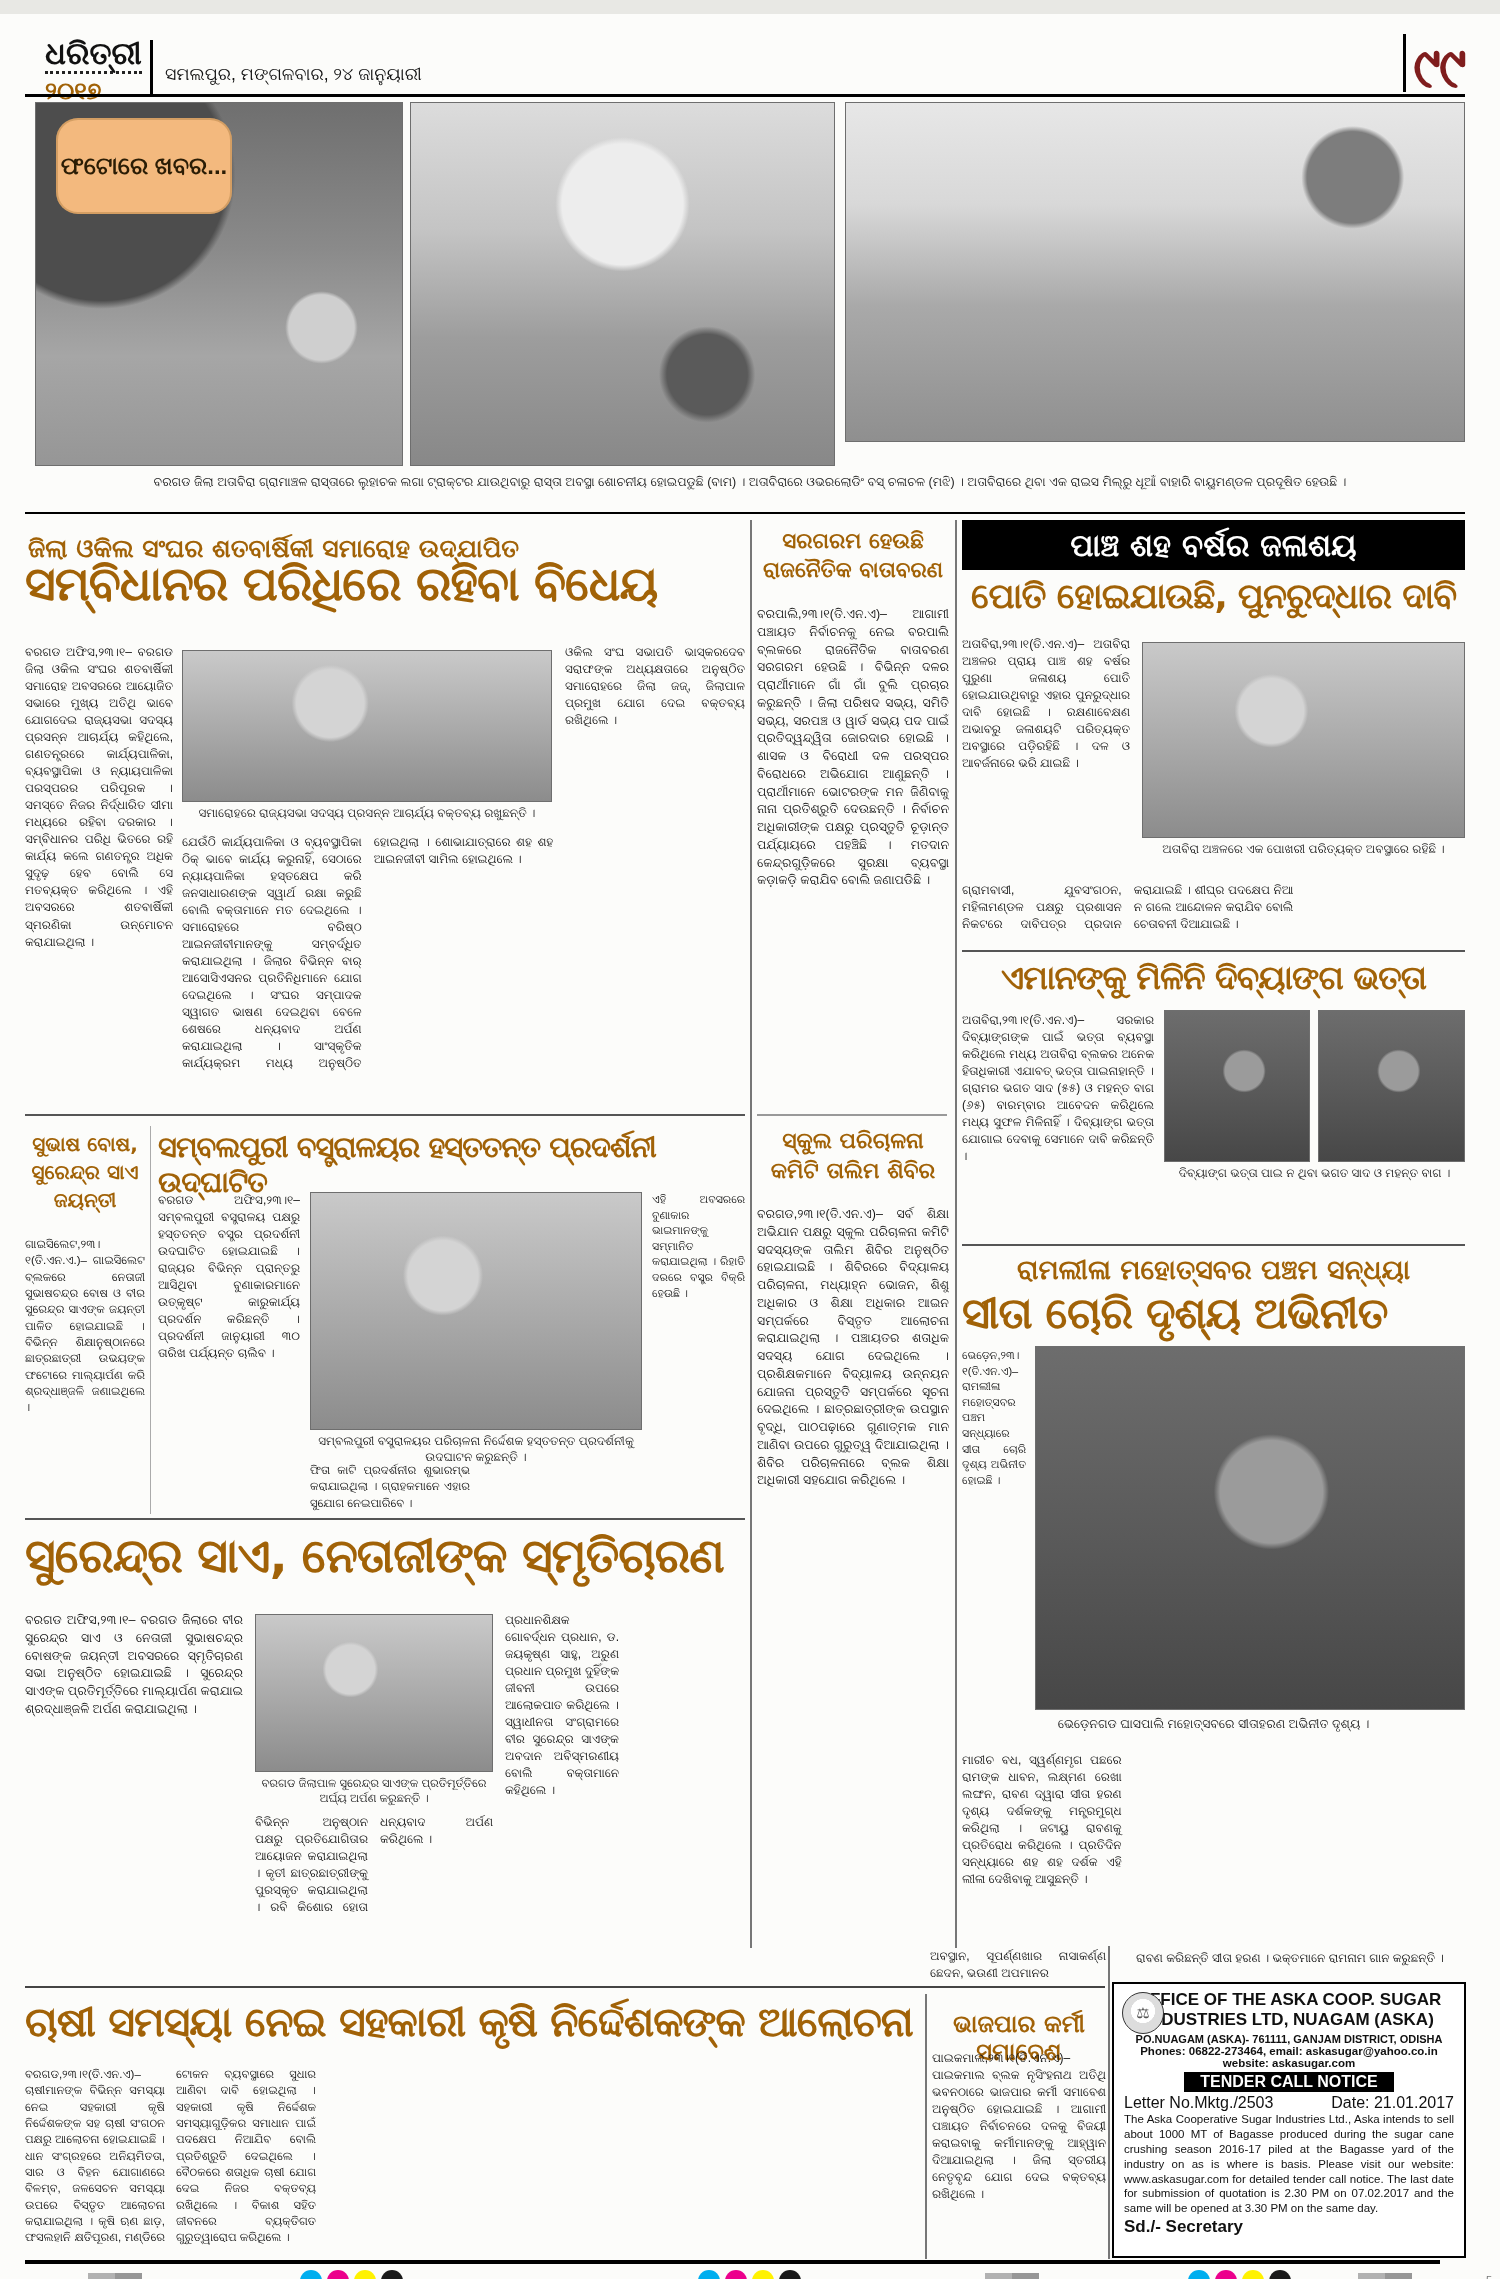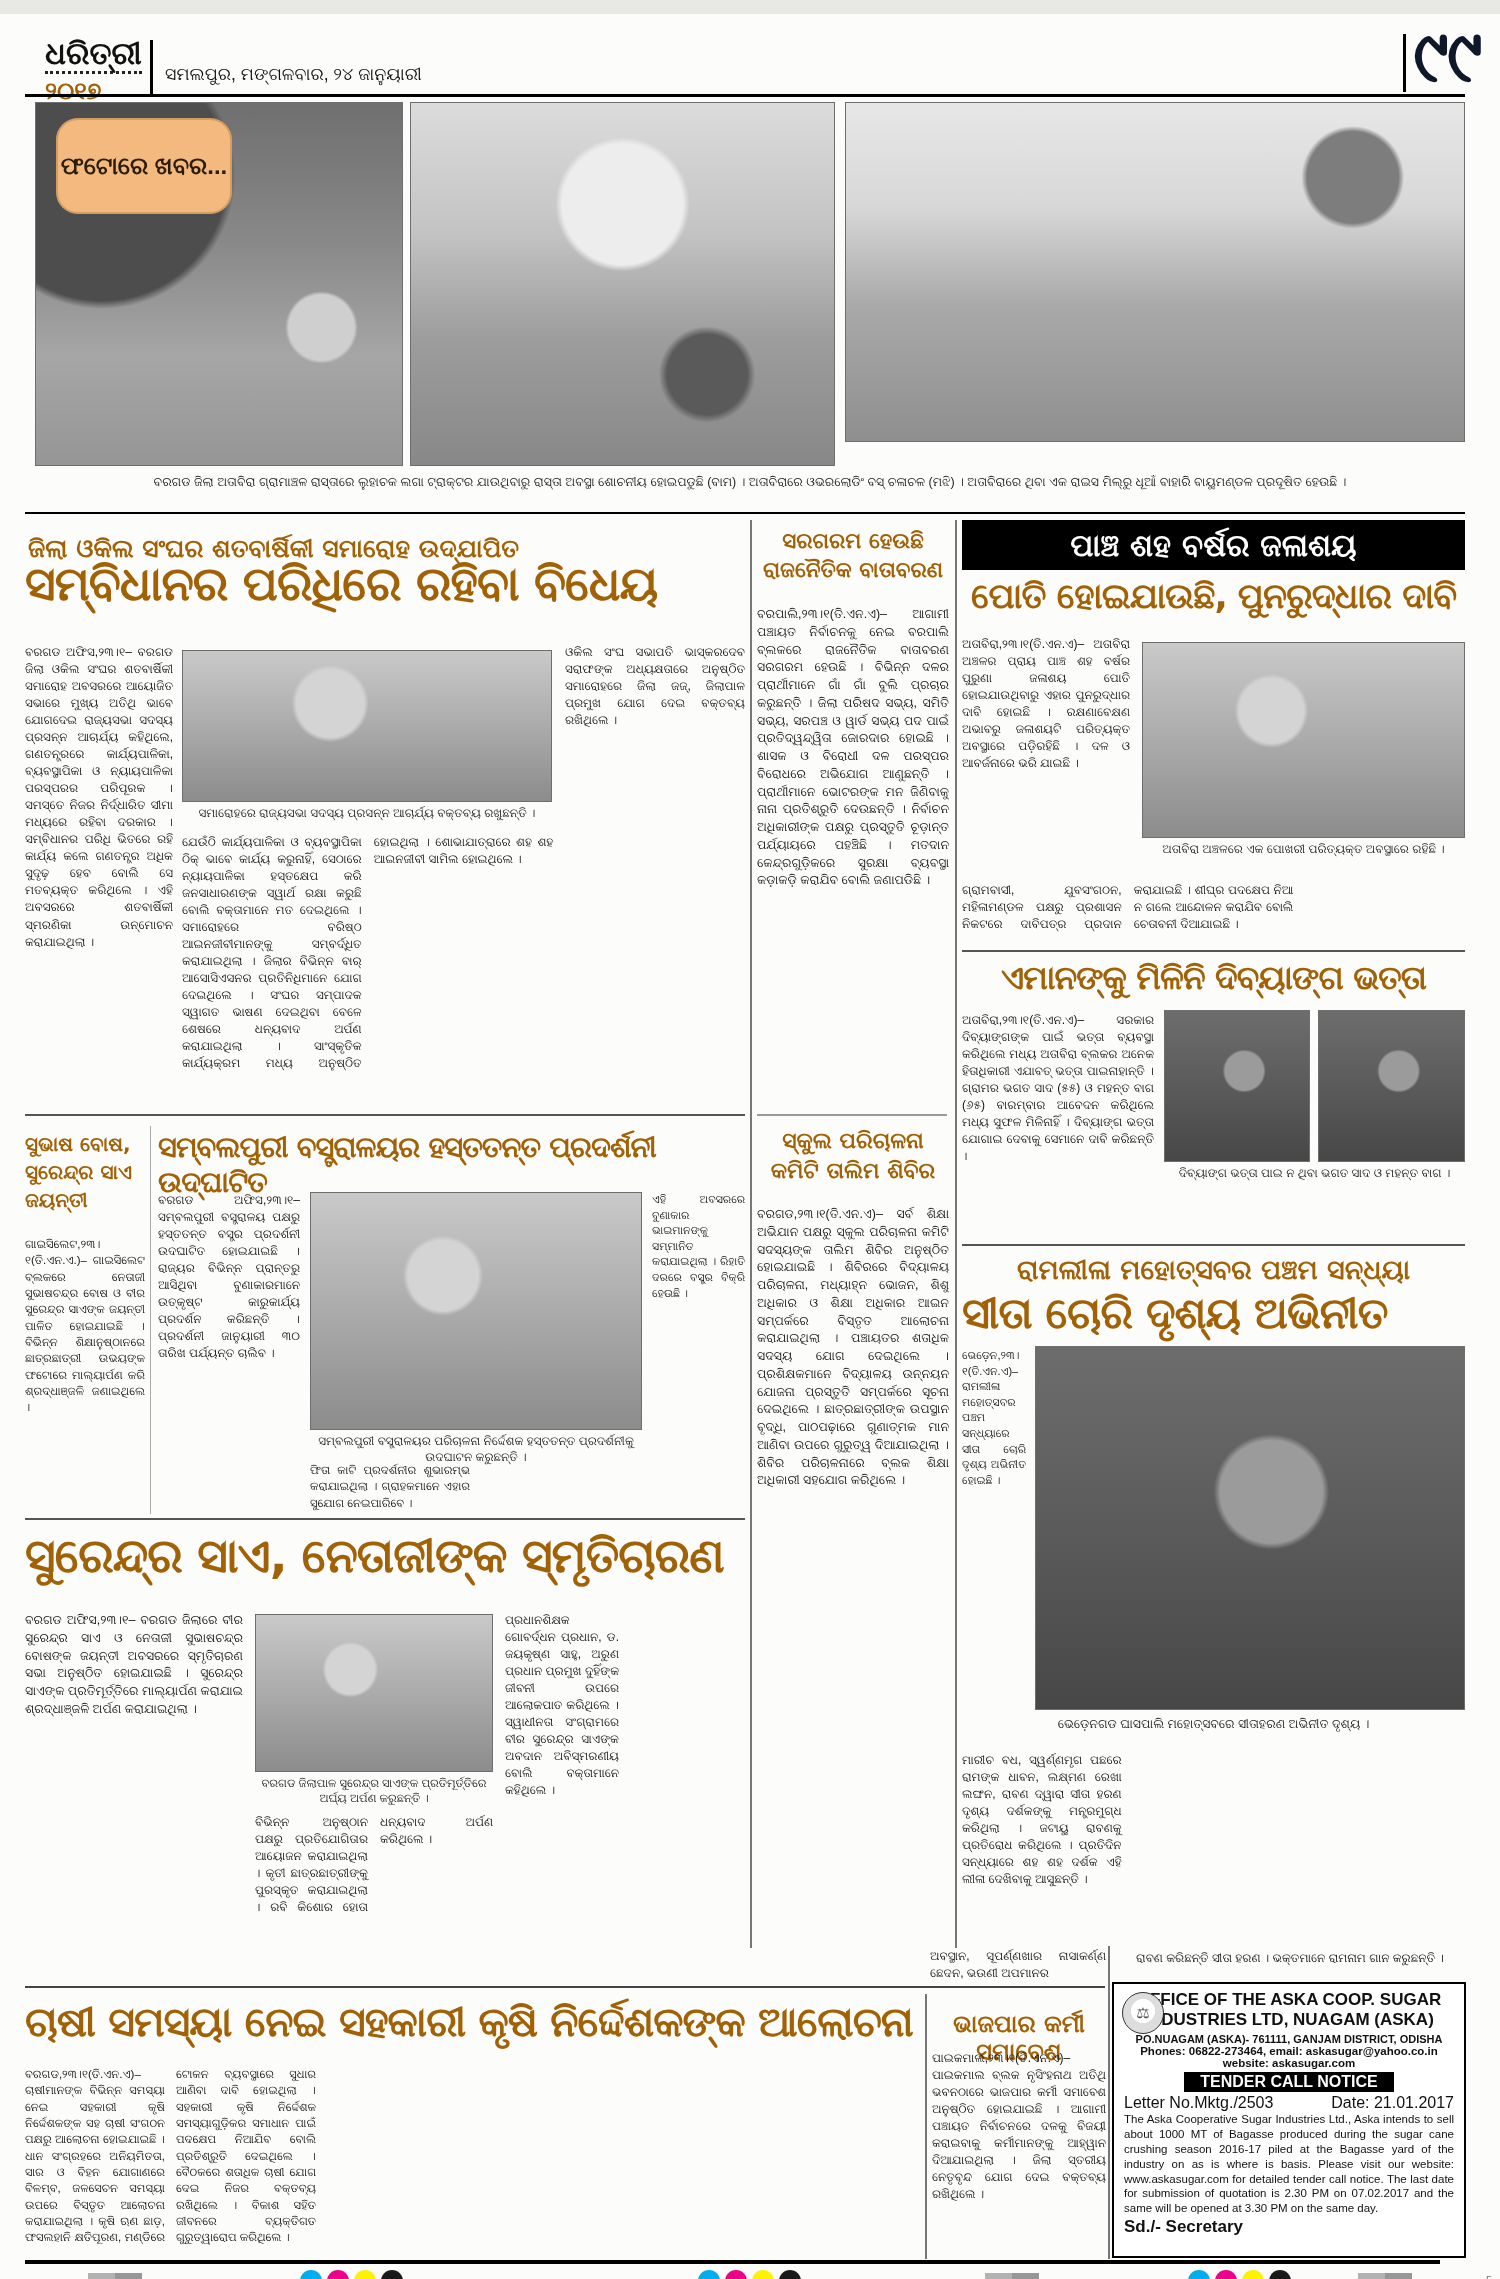--- a/index.html
+++ b/index.html
@@ -46,21 +46,21 @@
 
 <div class="page">
 
   <div class="abs" style="left:45px;top:24px;">
     <div class="masthead-logo">ଧରିତ୍ରୀ</div>
     <div class="hl" style="font-size:24px;margin-top:3px;">୨୦୧୭</div>
   </div>
   <div class="abs" style="left:150px;top:26px;width:3px;height:56px;background:#000;"></div>
   <div class="abs" style="left:165px;top:50px;font-size:17.5px;">ସମଲପୁର, ମଙ୍ଗଳବାର, ୨୪ ଜାନୁୟାରୀ</div>
   <div class="abs" style="left:1403px;top:20px;width:3px;height:58px;background:#000;"></div>
-  <div class="abs hl" style="left:1413px;top:0;font-size:72px;color:#0f172a;letter-spacing:-2px;">୯୯</div>
+  <div class="abs hl" style="left:1413px;top:21px;font-size:56px;color:#7f1d1d;letter-spacing:-2px;">୯୯</div>
   <div class="abs hr" style="left:25px;top:80px;width:1440px;height:2.5px;"></div>
 
   <div class="abs photo ph-tractor" style="left:35px;top:88px;width:368px;height:364px;"></div>
   <div class="abs photo ph-bus" style="left:410px;top:88px;width:425px;height:364px;"></div>
   <div class="abs photo ph-factory" style="left:845px;top:88px;width:620px;height:340px;"></div>
   <div class="abs bubble" style="left:56px;top:104px;width:176px;height:96px;font-size:24px;line-height:1.25;">ଫଟୋରେ ଖବର...</div>
   <div class="abs cap" style="left:35px;top:460px;width:1430px;font-size:12.5px;">ବରଗଡ ଜିଲା ଅତାବିରା ଗ୍ରାମାଞ୍ଚଳ ରାସ୍ତାରେ ଲୁହାଚକ ଲଗା ଟ୍ରାକ୍ଟର ଯାଉଥିବାରୁ ରାସ୍ତା ଅବସ୍ଥା ଶୋଚନୀୟ ହୋଇପଡୁଛି (ବାମ) । ଅତାବିରାରେ ଓଭରଲୋଡିଂ ବସ୍ ଚଳାଚଳ (ମଝି) । ଅତାବିରାରେ ଥିବା ଏକ ରାଇସ ମିଲ୍‌ରୁ ଧୂଆଁ ବାହାରି ବାୟୁମଣ୍ଡଳ ପ୍ରଦୂଷିତ ହେଉଛି ।</div>
   <div class="abs hr" style="left:25px;top:498px;width:1440px;height:2px;"></div>
 
   <div class="abs hl" style="left:28px;top:520px;font-size:25px;">ଜିଲା ଓକିଲ ସଂଘର ଶତବାର୍ଷିକୀ ସମାରୋହ ଉଦ୍‌ଯାପିତ</div>
@@ -99,21 +99,21 @@
   <div class="abs hl" style="left:962px;top:1240px;width:503px;font-size:27px;text-align:center;">ରାମଲୀଳା ମହୋତ୍ସବର ପଞ୍ଚମ ସନ୍ଧ୍ୟା</div>
   <div class="abs hl" style="left:962px;top:1274px;width:503px;font-size:43px;text-align:left;letter-spacing:-1px;">ସୀତା ଚୋରି ଦୃଶ୍ୟ ଅଭିନୀତ</div>
   <div class="abs body-txt" style="left:962px;top:1334px;width:64px;height:362px;font-size:11px;">ଭେଡ଼େନ,୨୩।୧(ତି.ଏନ.ଏ)– ରାମଲୀଳା ମହୋତ୍ସବର ପଞ୍ଚମ ସନ୍ଧ୍ୟାରେ ସୀତା ଚୋରି ଦୃଶ୍ୟ ଅଭିନୀତ ହୋଇଛି ।</div>
   <div class="abs photo ph-dark" style="left:1035px;top:1332px;width:430px;height:364px;"></div>
   <div class="abs cap" style="left:962px;top:1702px;width:503px;font-size:12.5px;">ଭେଡ଼େନଗଡ ଘାସପାଲି ମହୋତ୍ସବରେ ସୀତାହରଣ ଅଭିନୀତ ଦୃଶ୍ୟ ।</div>
   <div class="abs body-txt cols3" style="left:962px;top:1738px;width:503px;height:192px;font-size:12px;">ମାରୀଚ ବଧ, ସ୍ୱର୍ଣ୍ଣମୃଗ ପଛରେ ରାମଙ୍କ ଧାବନ, ଲକ୍ଷ୍ମଣ ରେଖା ଲଙ୍ଘନ, ରାବଣ ଦ୍ୱାରା ସୀତା ହରଣ ଦୃଶ୍ୟ ଦର୍ଶକଙ୍କୁ ମନ୍ତ୍ରମୁଗ୍ଧ କରିଥିଲା । ଜଟାୟୁ ରାବଣକୁ ପ୍ରତିରୋଧ କରିଥିଲେ । ପ୍ରତିଦିନ ସନ୍ଧ୍ୟାରେ ଶହ ଶହ ଦର୍ଶକ ଏହି ଲୀଳା ଦେଖିବାକୁ ଆସୁଛନ୍ତି ।</div>
   <div class="abs body-txt" style="left:930px;top:1934px;width:176px;height:46px;font-size:12px;">ଅବସ୍ଥାନ, ସୂପର୍ଣ୍ଣଖାର ନାସାକର୍ଣ୍ଣ ଛେଦନ, ଭଉଣୀ ଅପମାନର</div>
   <div class="abs body-txt" style="left:1115px;top:1936px;width:350px;height:30px;font-size:12px;text-align:center;">ରାବଣ କରିଛନ୍ତି ସୀତା ହରଣ । ଭକ୍ତମାନେ ରାମନାମ ଗାନ କରୁଛନ୍ତି ।</div>
 
   <div class="abs" style="left:25px;top:1100px;width:720px;height:1.5px;background:#555;"></div>
-  <div class="abs hl" style="left:25px;top:1116px;width:120px;font-size:20px;text-align:left;line-height:1.4;">ସୁଭାଷ ବୋଷ, ସୁରେନ୍ଦ୍ର ସାଏ ଜୟନ୍ତୀ</div>
+  <div class="abs hl" style="left:25px;top:1116px;width:120px;font-size:20px;text-align:center;line-height:1.4;">ସୁଭାଷ ବୋଷ, ସୁରେନ୍ଦ୍ର ସାଏ ଜୟନ୍ତୀ</div>
   <div class="abs body-txt" style="left:25px;top:1222px;width:120px;height:278px;font-size:11.5px;">ଗାଇସିଲେଟ,୨୩।୧(ତି.ଏନ.ଏ.)– ଗାଇସିଲେଟ ବ୍ଲକରେ ନେତାଜୀ ସୁଭାଷଚନ୍ଦ୍ର ବୋଷ ଓ ବୀର ସୁରେନ୍ଦ୍ର ସାଏଙ୍କ ଜୟନ୍ତୀ ପାଳିତ ହୋଇଯାଇଛି । ବିଭିନ୍ନ ଶିକ୍ଷାନୁଷ୍ଠାନରେ ଛାତ୍ରଛାତ୍ରୀ ଉଭୟଙ୍କ ଫଟୋରେ ମାଲ୍ୟାର୍ପଣ କରି ଶ୍ରଦ୍ଧାଞ୍ଜଳି ଜଣାଇଥିଲେ ।</div>
   <div class="abs vr" style="left:150px;top:1112px;width:1px;height:388px;background:#aaa;"></div>
   <div class="abs hl" style="left:158px;top:1116px;width:590px;font-size:29px;letter-spacing:-1px;">ସମ୍ବଲପୁରୀ ବସ୍ତ୍ରାଳୟର ହସ୍ତତନ୍ତ ପ୍ରଦର୍ଶନୀ ଉଦ୍‌ଘାଟିତ</div>
   <div class="abs body-txt" style="left:158px;top:1178px;width:142px;height:322px;font-size:12px;">ବରଗଡ ଅଫିସ,୨୩।୧– ସମ୍ବଲପୁରୀ ବସ୍ତ୍ରାଳୟ ପକ୍ଷରୁ ହସ୍ତତନ୍ତ ବସ୍ତ୍ର ପ୍ରଦର୍ଶନୀ ଉଦଘାଟିତ ହୋଇଯାଇଛି । ରାଜ୍ୟର ବିଭିନ୍ନ ପ୍ରାନ୍ତରୁ ଆସିଥିବା ବୁଣାକାରମାନେ ଉତ୍କୃଷ୍ଟ କାରୁକାର୍ଯ୍ୟ ପ୍ରଦର୍ଶନ କରିଛନ୍ତି । ପ୍ରଦର୍ଶନୀ ଜାନୁୟାରୀ ୩୦ ତାରିଖ ପର୍ଯ୍ୟନ୍ତ ଚାଲିବ ।</div>
   <div class="abs photo ph-generic" style="left:310px;top:1178px;width:332px;height:238px;"></div>
   <div class="abs cap" style="left:310px;top:1420px;width:332px;">ସମ୍ବଲପୁରୀ ବସ୍ତ୍ରାଳୟର ପରିଚାଳନା ନିର୍ଦ୍ଦେଶକ ହସ୍ତତନ୍ତ ପ୍ରଦର୍ଶନୀକୁ ଉଦଘାଟନ କରୁଛନ୍ତି ।</div>
   <div class="abs body-txt cols2" style="left:310px;top:1448px;width:332px;height:52px;font-size:11.5px;">ଫିତା କାଟି ପ୍ରଦର୍ଶନୀର ଶୁଭାରମ୍ଭ କରାଯାଇଥିଲା । ଗ୍ରାହକମାନେ ଏହାର ସୁଯୋଗ ନେଇପାରିବେ ।</div>
   <div class="abs body-txt" style="left:652px;top:1178px;width:93px;height:322px;font-size:11px;">ଏହି ଅବସରରେ ବୁଣାକାର ଭାଇମାନଙ୍କୁ ସମ୍ମାନିତ କରାଯାଇଥିଲା । ରିହାତି ଦରରେ ବସ୍ତ୍ର ବିକ୍ରି ହେଉଛି ।</div>
 
   <div class="abs" style="left:25px;top:1504px;width:720px;height:1.5px;background:#555;"></div>

